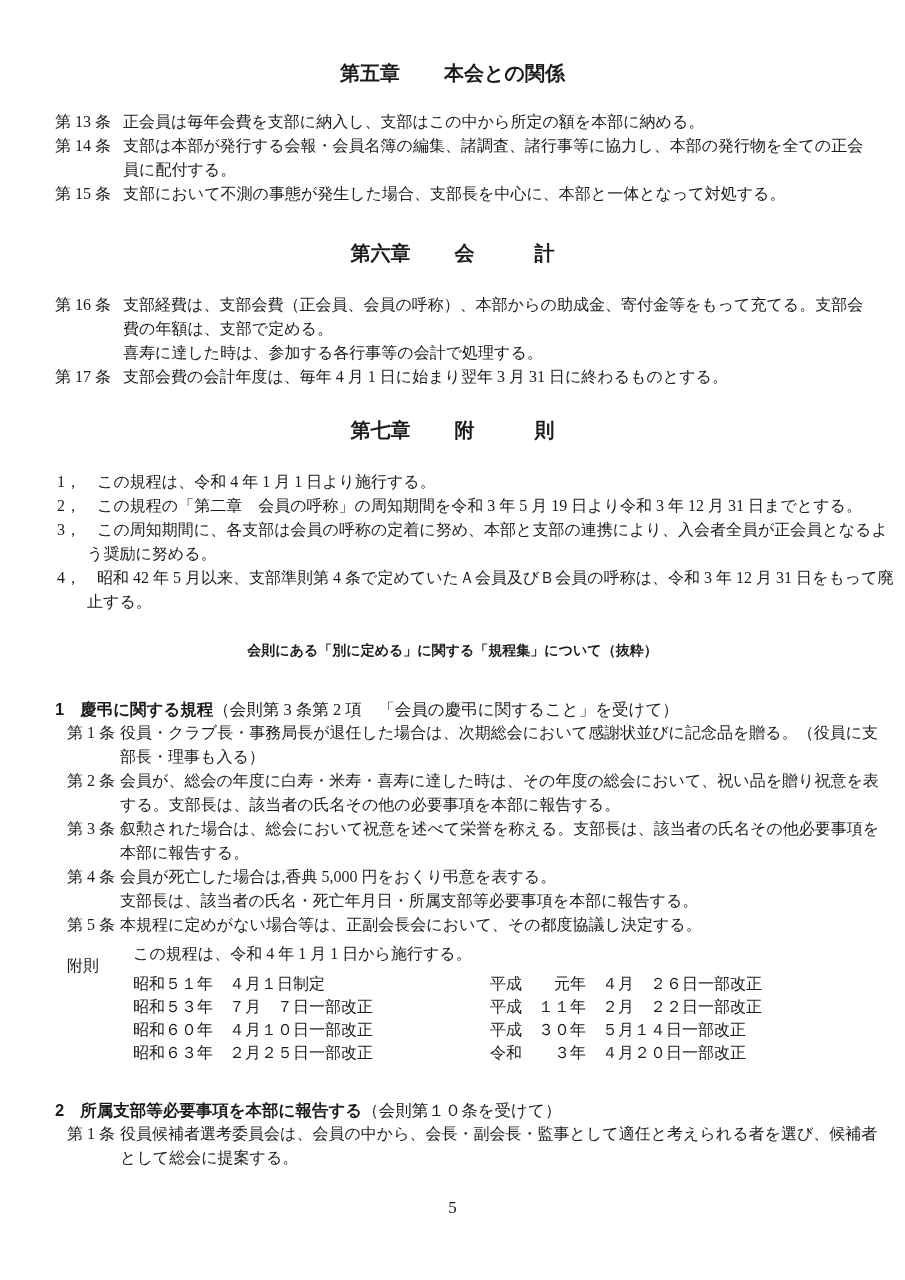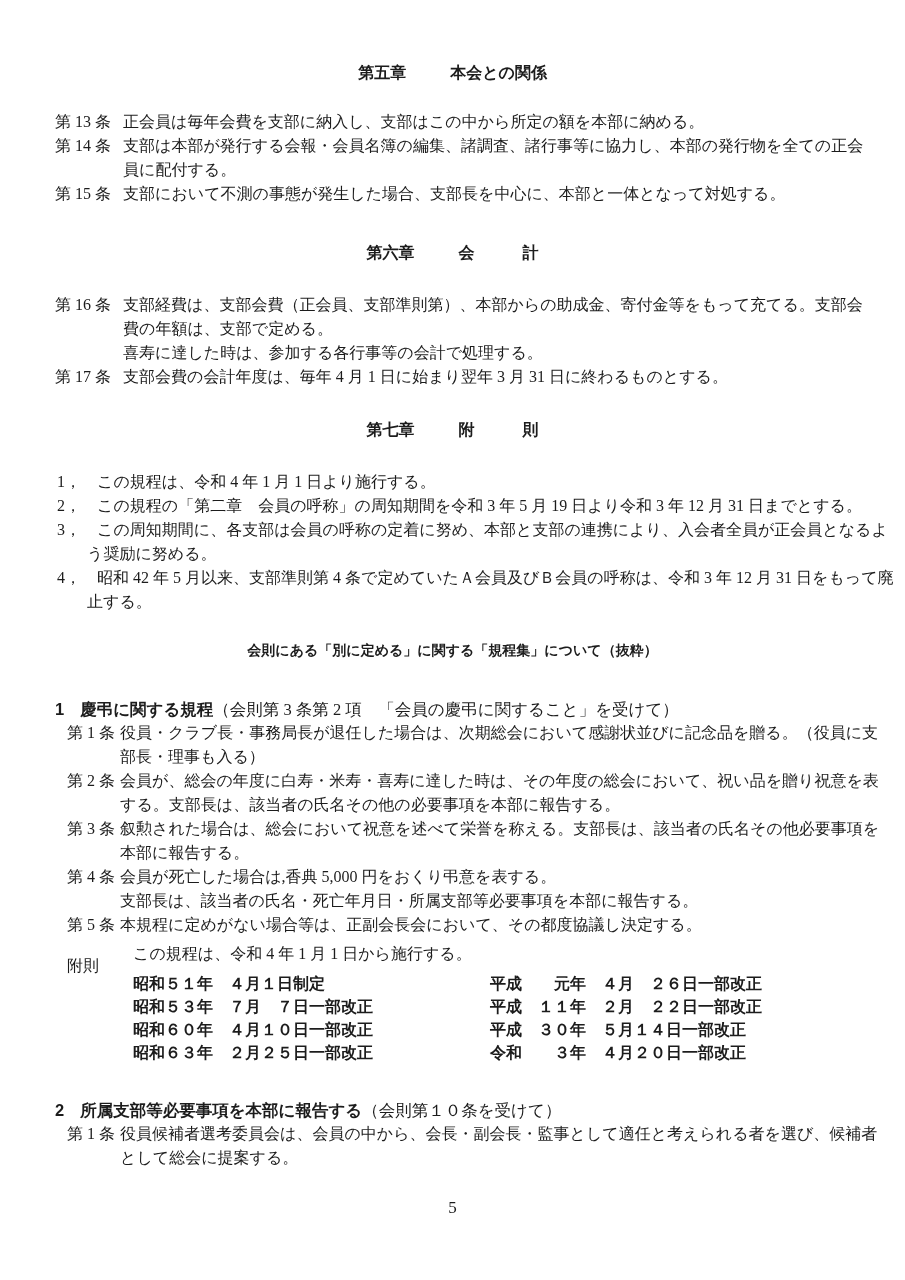--- a/index.html
+++ b/index.html
@@ -12,21 +12,21 @@
     font-size:16px;
     line-height:24px;
     overflow:hidden;
   }
   .abs { position:absolute; left:0; right:0; }
 
   
   .ch-heading {
     display:flex; justify-content:center; gap:44px;
     font-family:"Liberation Sans","DejaVu Sans",sans-serif;
-    font-weight:bold; font-size:16px; line-height:26px;
+    font-weight:bold; font-size:20px; line-height:26px;
     white-space:pre;
   }
 
   
   .ch-article { position:relative; padding-left:123px; padding-right:28px; }
   .ch-article .lbl { position:absolute; left:55px; white-space:pre; }
   .ch-extra { padding-left:123px; padding-right:28px; }
 
   
   .ch7-item { position:relative; padding-left:87px; padding-right:2px; text-indent:10px; }
@@ -51,21 +51,21 @@
   .sec-heading .sec-note { font-family:"Liberation Serif","DejaVu Serif",serif; white-space:pre; }
 
   
   .sec-article { position:relative; padding-left:120px; padding-right:14px; }
   .sec-article .lbl { position:absolute; left:67px; white-space:pre; }
   .sec-extra { padding-left:120px; padding-right:22px; }
 
   
   .supp { position:relative; padding-left:133px; }
   .supp .lbl { position:absolute; left:67px; white-space:pre;margin-top:12px; }
-  .history { padding-left:133px; margin-top:6px;font-weight:bold; }
+  .history { padding-left:133px; margin-top:6px; }
   .history-row { display:grid; grid-template-columns:357px 1fr; line-height:23px; white-space:pre; }
 
   .page-num { text-align:center; font-size:17px; }
 </style>
 </head>
 <body>
 
 <div class="page">
 
   <div class="abs ch-heading" style="top:60px">
@@ -81,21 +81,21 @@
     <div class="ch-article">
       <span class="lbl">第 15 条</span><span>支部において不測の事態が発生した場合、支部長を中心に、本部と一体となって対処する。</span>
     </div>
   </div>
 
   <div class="abs ch-heading" style="top:240px">
     <span>第六章</span><span>会　　　計</span>
   </div>
   <div class="abs" style="top:293px">
     <div class="ch-article">
-      <span class="lbl">第 16 条</span><span>支部経費は、支部会費（正会員、支部準則第）、本部からの助成金、寄付金等をもって充てる。支部会費の年額は、支部で定める。</span>
+      <span class="lbl">第 16 条</span><span>支部経費は、支部会費（正会員、会員の呼称）、本部からの助成金、寄付金等をもって充てる。支部会費の年額は、支部で定める。</span>
     </div>
     <div class="ch-extra">喜寿に達した時は、参加する各行事等の会計で処理する。</div>
     <div class="ch-article">
       <span class="lbl">第 17 条</span><span>支部会費の会計年度は、毎年 4 月 1 日に始まり翌年 3 月 31 日に終わるものとする。</span>
     </div>
   </div>
 
   <div class="abs ch-heading" style="top:417px">
     <span>第七章</span><span>附　　　則</span>
   </div>

